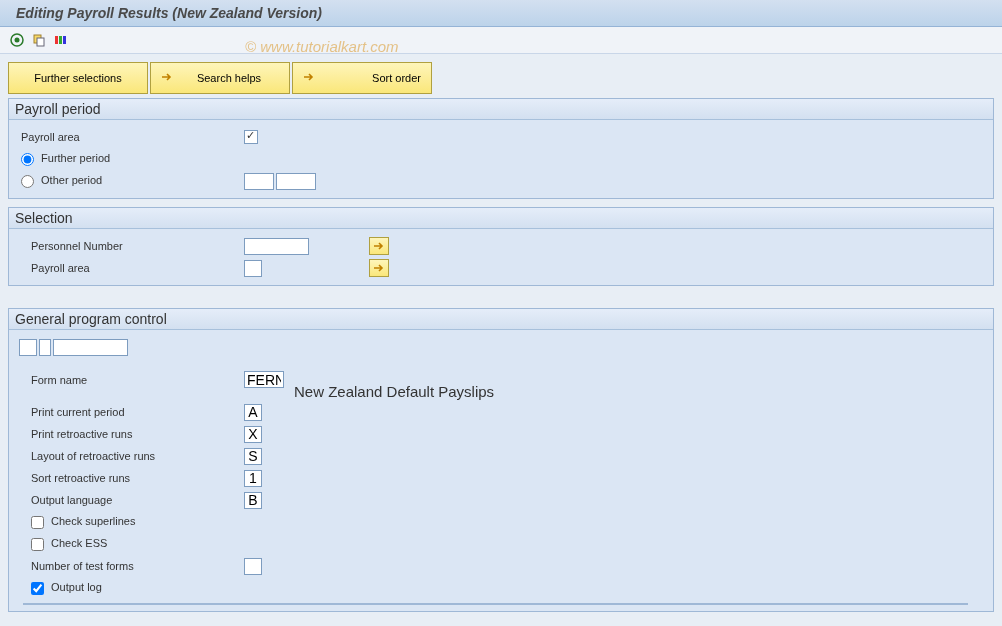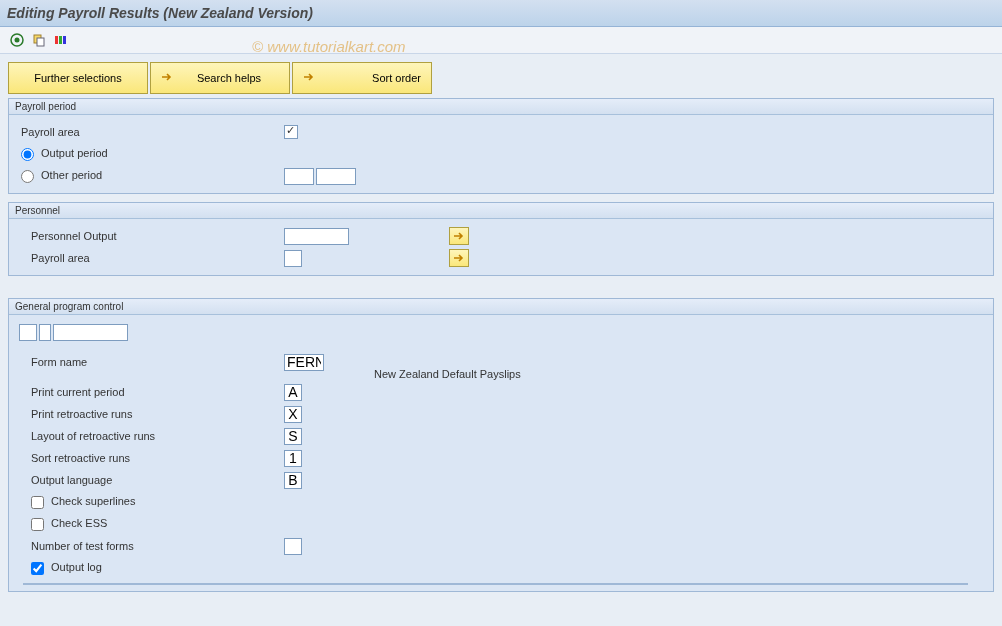--- a/index.html
+++ b/index.html
@@ -9,21 +9,21 @@
       background: #e8eef5;
       color: #333;
       width: 1002px;
       height: 626px;
       overflow: hidden;
       position: relative;
     }
     .title-bar {
       background: linear-gradient(to bottom, #d3e0f0 0%, #bcd3ea 100%);
       border-bottom: 1px solid #95b3d6;
-      padding: 5px 7px;
+      padding: 5px 16px;
       font-size: 14px;
       font-weight: bold;
       font-style: italic;
       color: #4a4a4a;
     }
     .toolbar {
       background: #f0f3f8;
       padding: 4px 8px;
       border-bottom: 1px solid #c9d6e8;
       display: flex;
@@ -33,21 +33,21 @@
     .toolbar-icon {
       width: 18px;
       height: 18px;
       display: inline-flex;
       align-items: center;
       justify-content: center;
       cursor: pointer;
     }
     .watermark {
       position: absolute;
-      left: 252px;
+      left: 245px;
       top: 38px;
       color: rgba(220,160,60,0.6);
       font-size: 15px;
       font-style: italic;
       pointer-events: none;
       z-index: 100;
     }
     .content {
       padding: 8px;
     }
@@ -71,31 +71,30 @@
     .group-box {
       border: 1px solid #9fb8d6;
       background: #dbe6f4;
       margin-bottom: 8px;
       position: relative;
     }
     .group-header {
       background: linear-gradient(to bottom, #e5edf9, #d3e0f0);
       border-bottom: 1px solid #a7c0db;
       padding: 2px 6px;
-      font-size: 10px;
+      font-size: 14px;
     }
     .group-body {
       padding: 6px 10px;
     }
     .form-row {
       display: flex;
       align-items: center;
       min-height: 22px;
       padding: 1px 0;
-      gap: 40px;
     }
     .form-label {
       width: 225px;
       font-size: 11px;
       padding-left: 2px;
     }
     .form-label.indented {
       padding-left: 12px;
     }
     input[type="text"] {
@@ -137,21 +136,21 @@
       background: linear-gradient(to bottom, #fef5ba, #fae77a);
       border: 1px solid #b0a040;
       display: inline-flex;
       align-items: center;
       justify-content: center;
       cursor: pointer;
       margin-left: 60px;
     }
     .desc-text {
       margin-left: 10px;
-      font-size: 11px;
+      font-size: 15px;
       margin-top: 24px;
     }
     .nested-group {
       border: 1px solid #9fb8d6;
       margin: 4px 0 0 4px;
       width: 98%;
     }
     .nested-group .group-header {
       background: linear-gradient(to bottom, #e5edf9, #d3e0f0);
     }
@@ -208,41 +207,41 @@
   <div class="group-box">
     <div class="group-header">Payroll period</div>
     <div class="group-body">
       <div class="form-row">
         <span class="form-label">Payroll area</span>
         <span class="checkbox-placeholder checked"></span>
       </div>
       <div class="form-row">
         <label class="form-label">
           <input type="radio" name="period" class="radio-input" checked="" style="">
-          <span>Output period</span>
+          <span>Further period</span>
         </label>
       </div>
       <div class="form-row">
         <label class="form-label">
           <input type="radio" name="period" class="radio-input" style="">
           <span>Other period</span>
         </label>
         <span class="input-pair">
           <input type="text" class="input-sm" value="" style="">
           <input type="text" class="input-sm2" value="" style="">
         </span>
       </div>
     </div>
   </div>
 
   <div class="group-box">
-    <div class="group-header">Personnel</div>
+    <div class="group-header">Selection</div>
     <div class="group-body">
       <div class="form-row">
-        <span class="form-label indented">Personnel Output</span>
+        <span class="form-label indented">Personnel Number</span>
         <input type="text" class="input-med" value="" style="">
         <span class="multi-select-btn">
           <svg width="12" height="10">
               <path d="M1 5 L8 5 M6 2 L9 5 L6 8" stroke="#c08000" stroke-width="1.6" fill="none"></path>
             </svg>
         </span>
       </div>
       <div class="form-row">
         <span class="form-label indented">Payroll area</span>
         <input type="text" class="input-xs" value="" style="">

